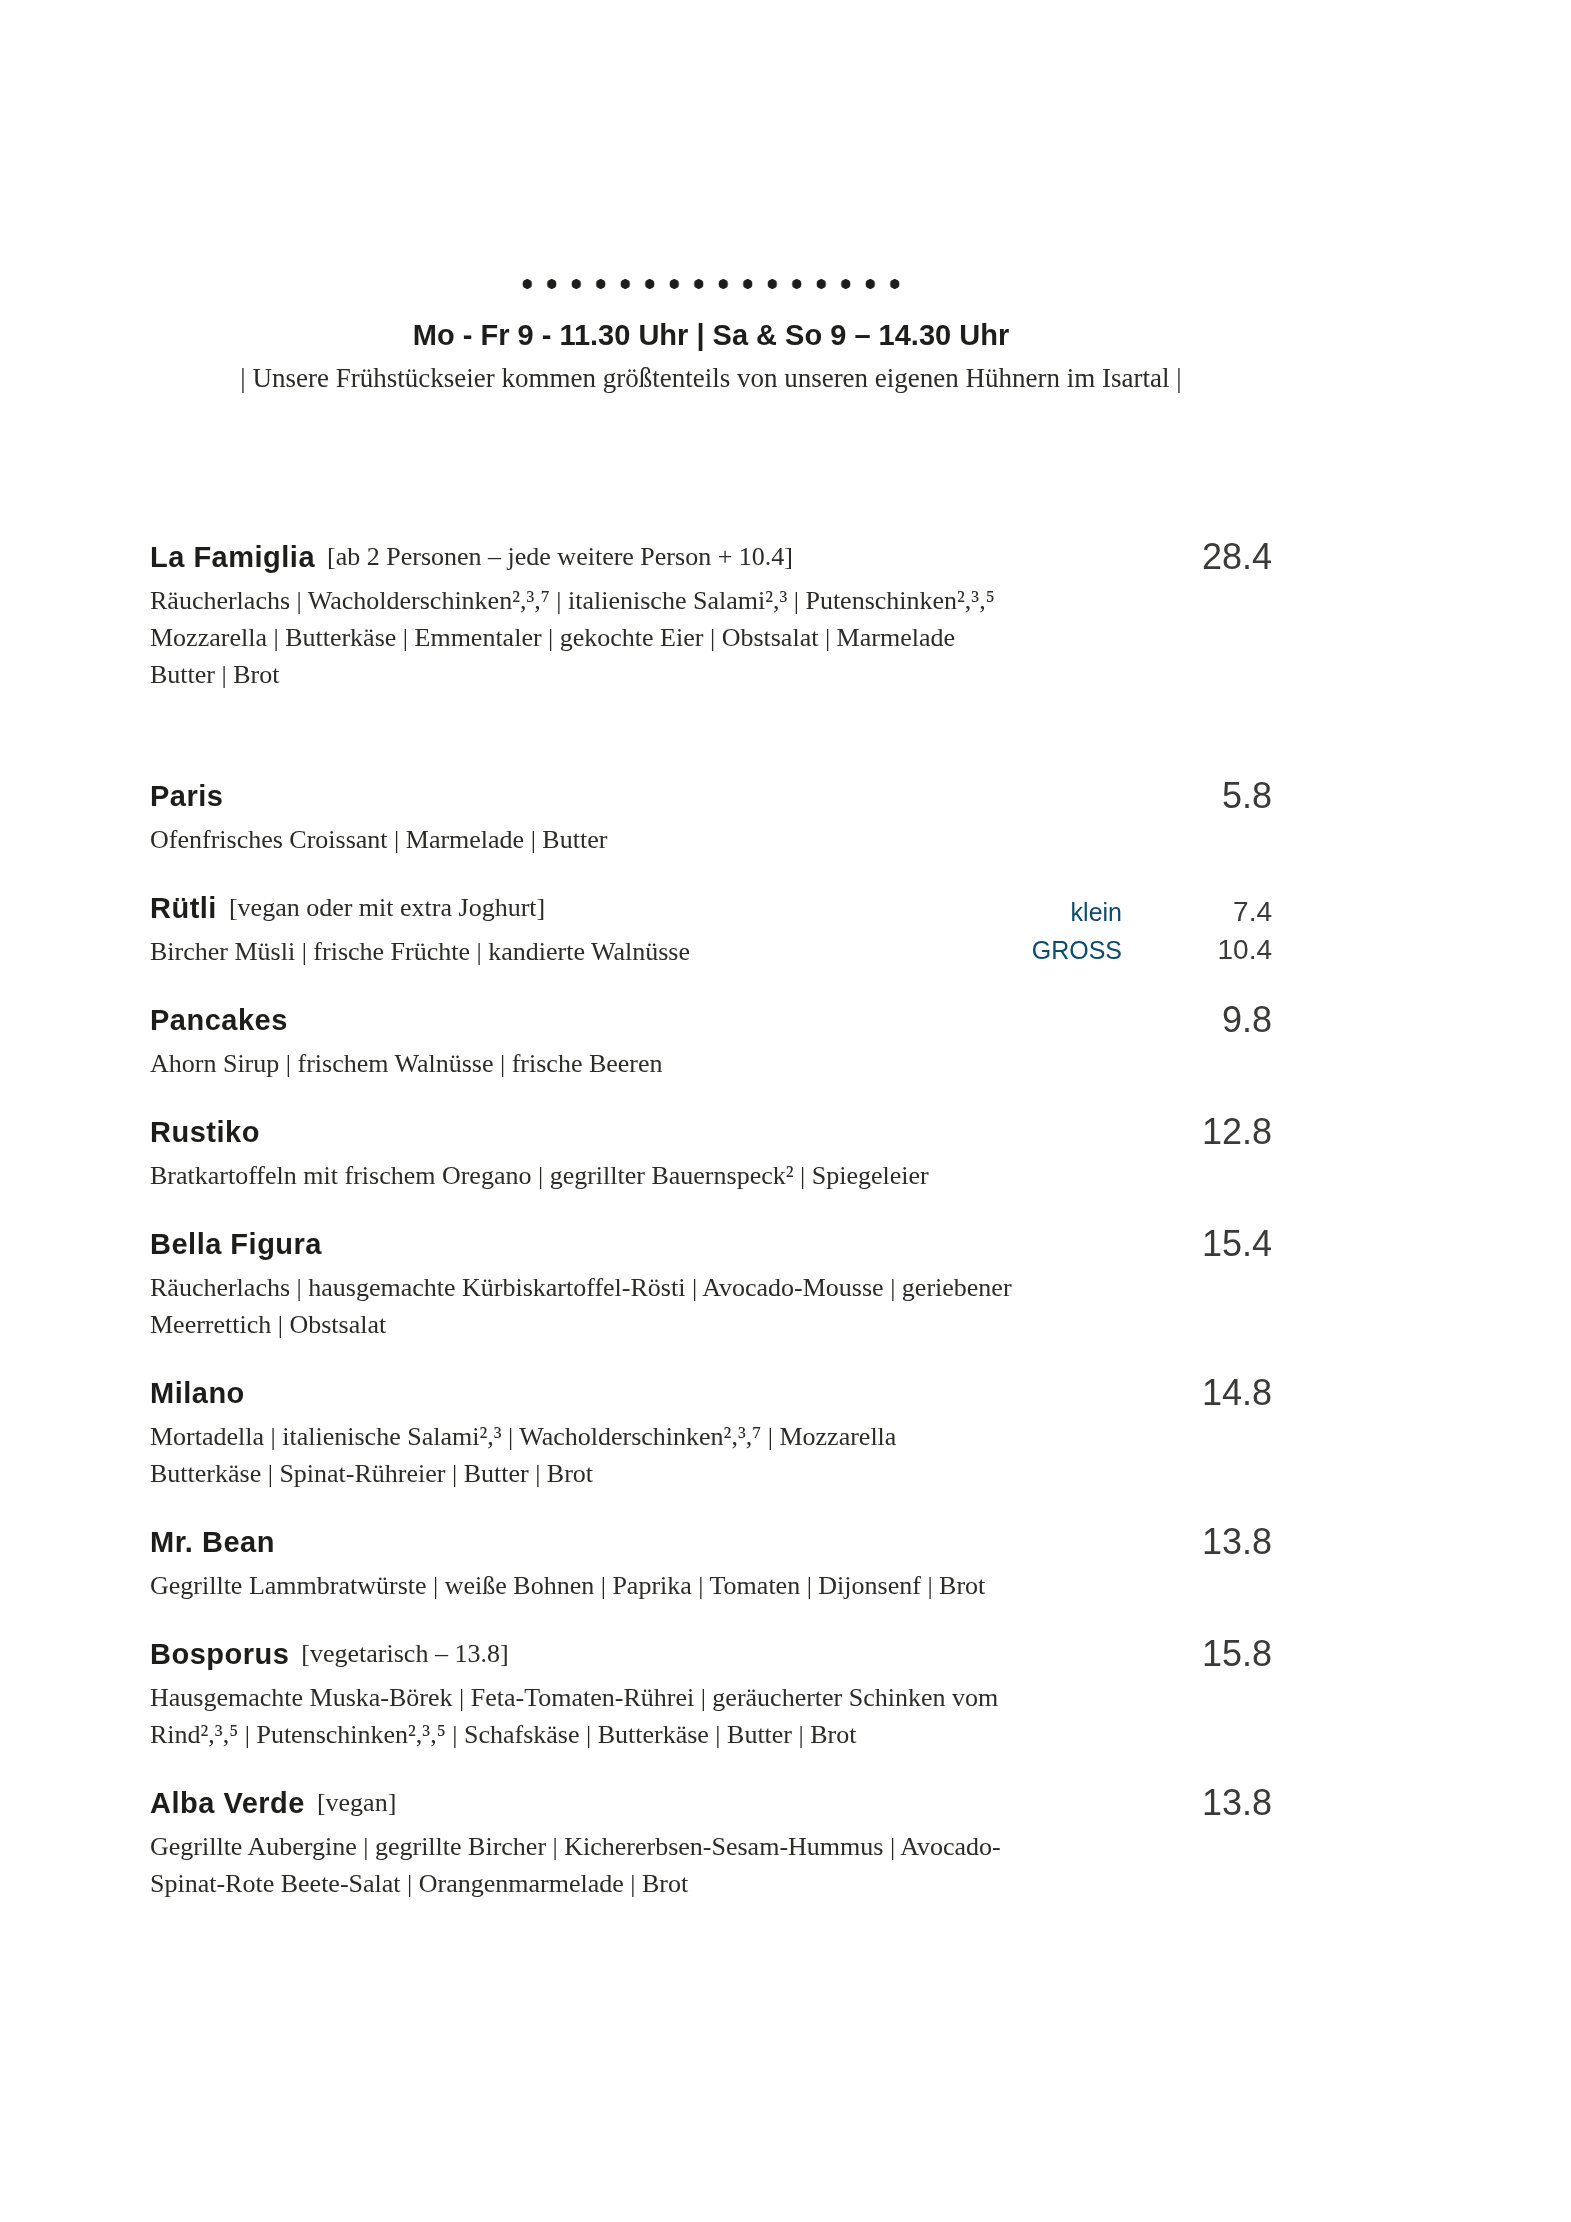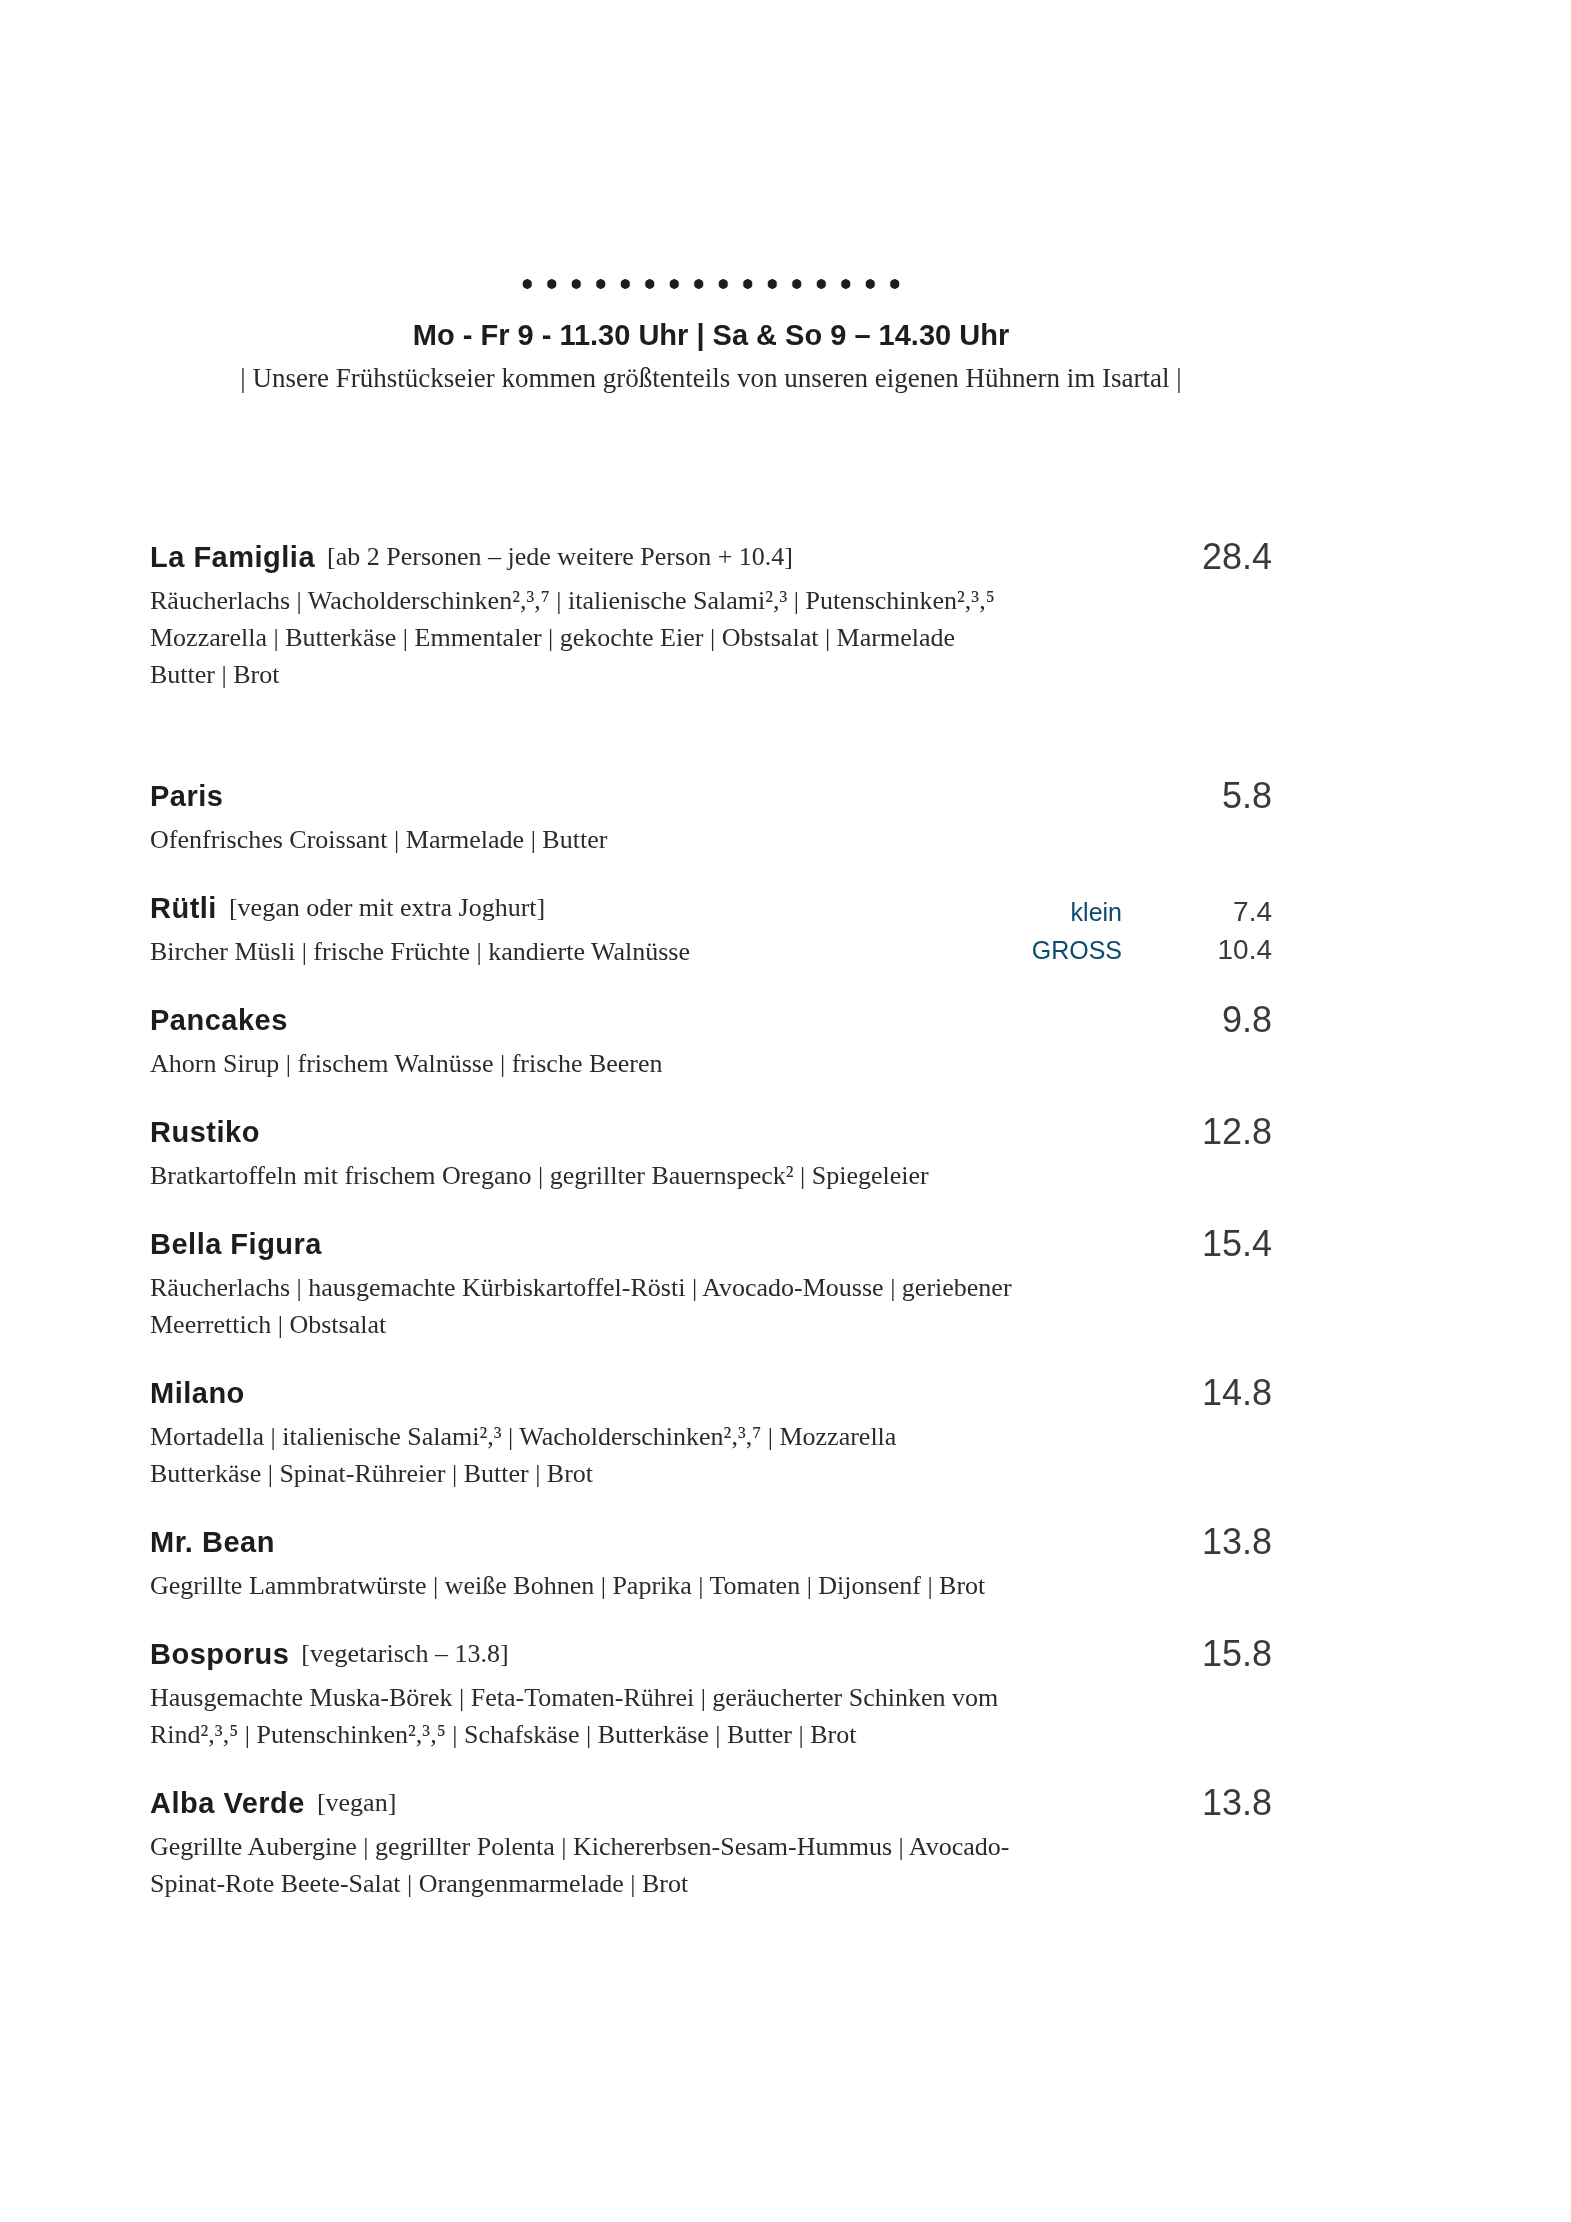--- a/index.html
+++ b/index.html
@@ -158,19 +158,19 @@
         <div class="item-desc">Hausgemachte Muska-Börek | Feta-Tomaten-Rührei | geräucherter Schinken vom
 Rind²,³,⁵ | Putenschinken²,³,⁵ | Schafskäse | Butterkäse | Butter | Brot</div>
       </div>
 
       <div class="item">
         <div class="item-head">
           <span class="item-name">Alba Verde</span>
           <span class="item-note">[vegan]</span>
         </div>
         <span class="item-price">13.8</span>
-        <div class="item-desc">Gegrillte Aubergine | gegrillter Polenta | Kichererbsen-Sesam-Hummus | Avocado-
+        <div class="item-desc">Gegrillte Aubergine | gegrillte Bircher | Kichererbsen-Sesam-Hummus | Avocado-
 Spinat-Rote Beete-Salat | Orangenmarmelade  | Brot</div>
       </div>
 
     </div>
   </div>
 </div>
 
 </body></html>

